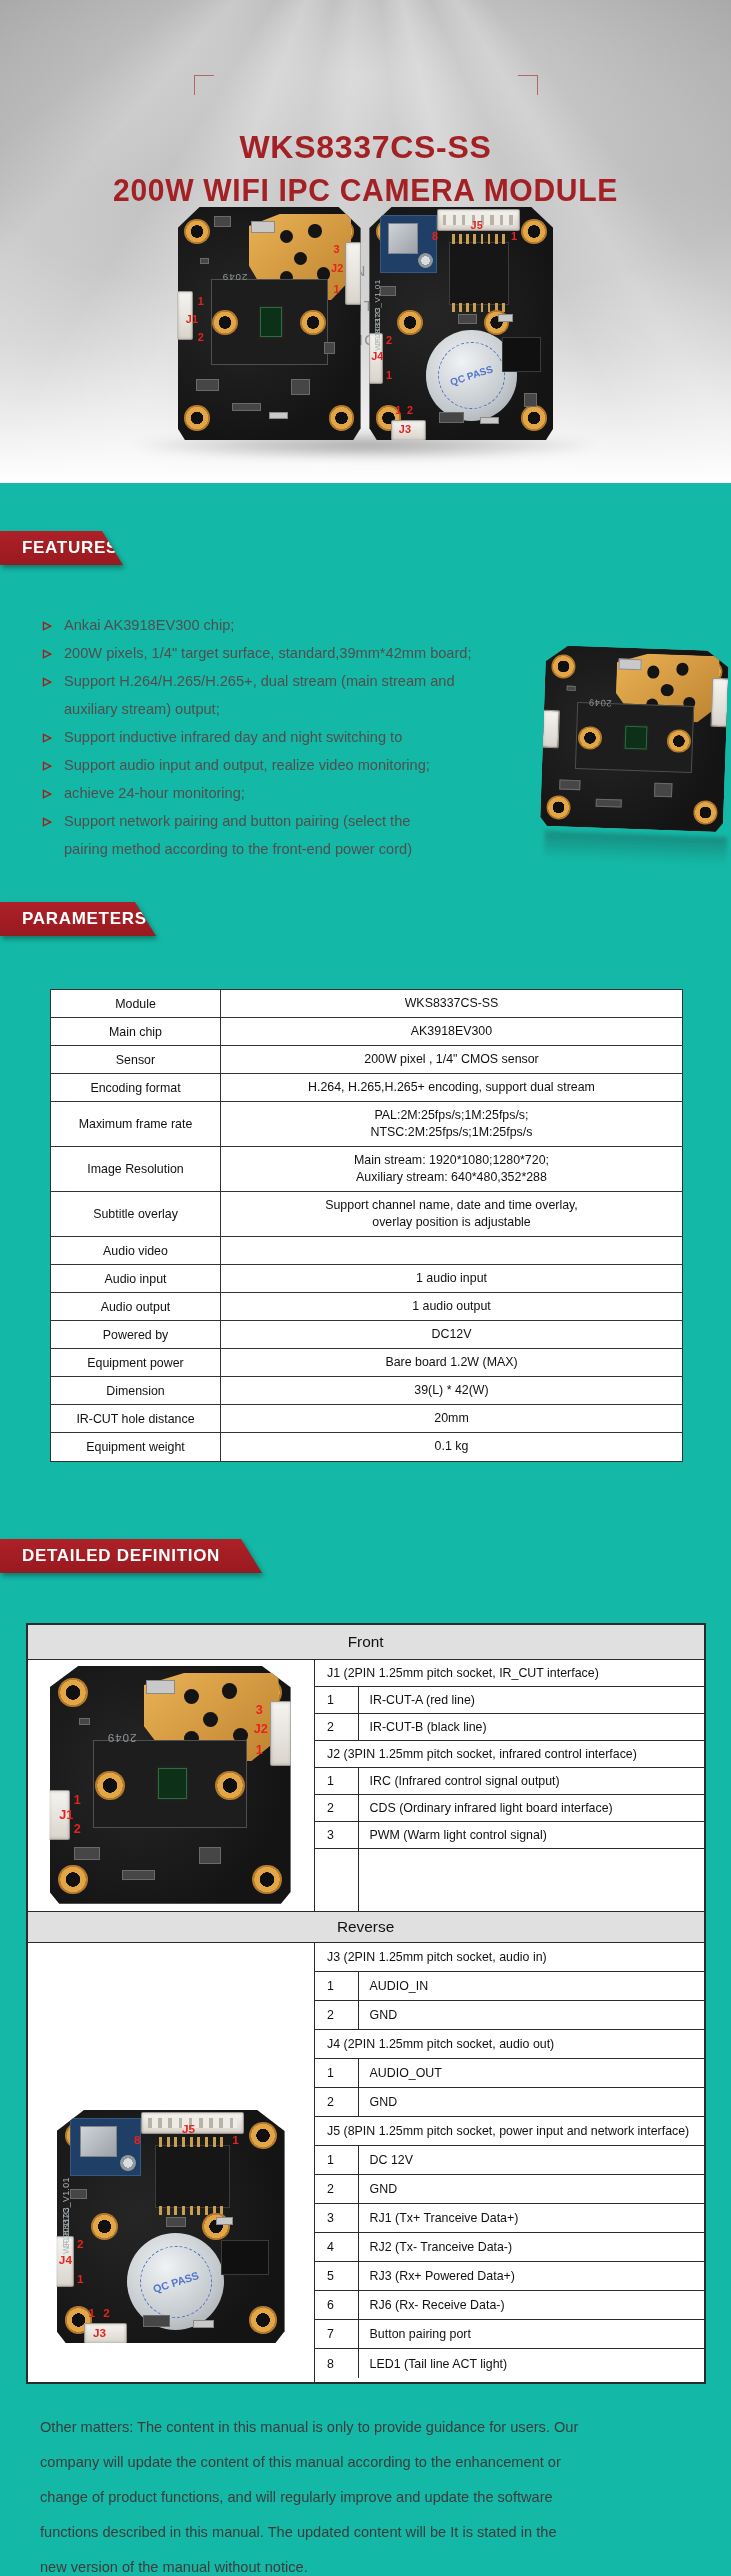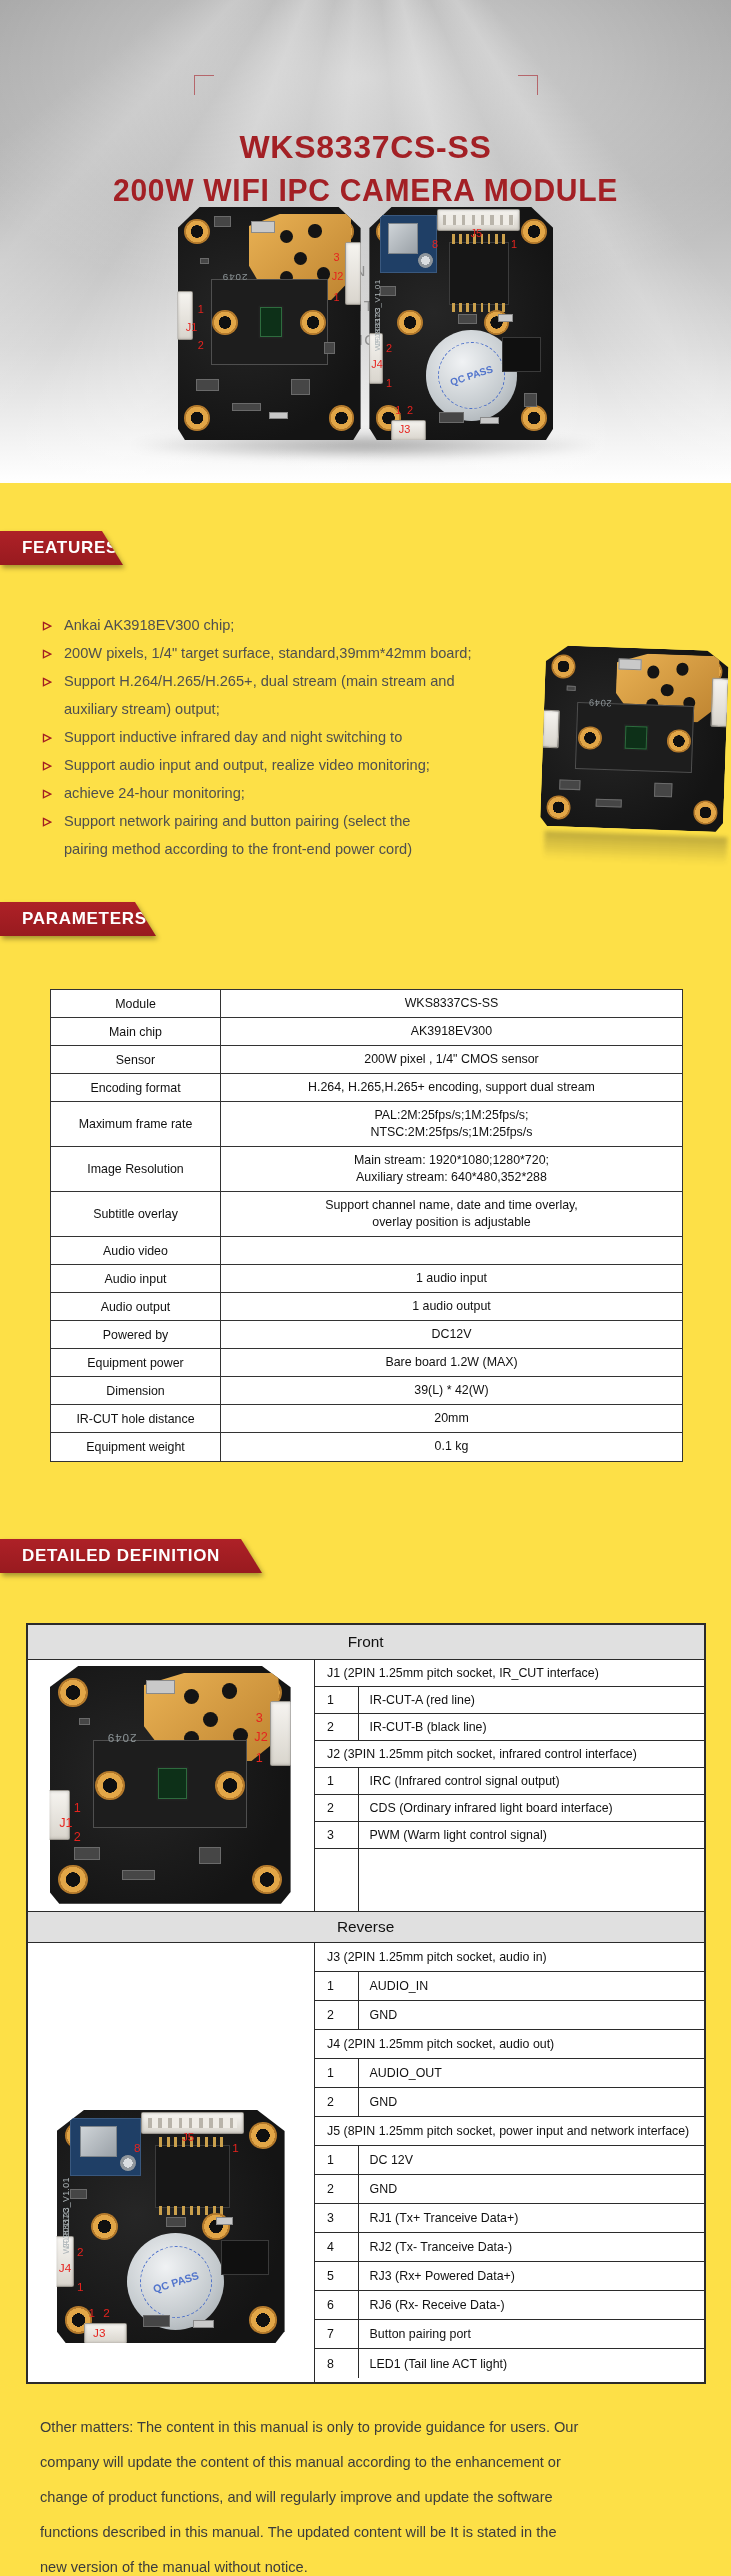--- a/index.html
+++ b/index.html
@@ -1,17 +1,17 @@
 <!DOCTYPE html>
 <html style="font-size:11.7px"><head>
 <meta charset="utf-8">
 <style>
   * { margin:0; padding:0; box-sizing:border-box; }
   body { background:#888; font-family:"Liberation Sans","DejaVu Sans",sans-serif; }
-  .page { position:relative; width:731px; height:2576px; margin:0 auto; background:#fde047; overflow:hidden; }
+  .page { position:relative; width:731px; height:2576px; margin:0 auto; background:#14b8a6; overflow:hidden; }
 
   
   .hero { position:absolute; left:0; top:0; width:731px; height:483px;
     background:
       radial-gradient(ellipse 658px 336px at 50% 16%, rgba(255,255,255,.50), rgba(255,255,255,0) 70%),
       conic-gradient(from 140deg at 50% -30%,
         rgba(255,255,255,0) 0deg, rgba(255,255,255,.20) 8deg, rgba(255,255,255,0) 16deg,
         rgba(255,255,255,.24) 26deg, rgba(255,255,255,0) 34deg, rgba(255,255,255,.16) 44deg,
         rgba(255,255,255,0) 52deg, rgba(255,255,255,.22) 62deg, rgba(255,255,255,0) 72deg,
         rgba(255,255,255,.18) 82deg, rgba(255,255,255,0) 92deg, rgba(255,255,255,0) 360deg),
@@ -87,21 +87,21 @@
   .pcb { position:relative; background:radial-gradient(circle at 35% 45%, #262626, #141414 75%);
     clip-path:polygon(12% 0,88% 0,100% 9%,100% 95%,96% 100%,4% 100%,0 95%,0 9%); }
   .pcb div, .pcb span { position:absolute; }
   .hole { width:2.7em; height:2.7em; border-radius:50%;
     background:radial-gradient(circle,#101010 0 34%, #e2a647 35% 60%, #b47a2c 61% 74%, rgba(0,0,0,0) 75%); }
   .h-tl { left:3.5%; top:5%; } .h-tr { right:3.5%; top:5%; }
   .h-bl { left:3.5%; bottom:4%; } .h-br { right:3.5%; bottom:4%; }
   .h-ml { left:19%; top:44%; } .h-mr { right:19%; top:44%; }
   .conn { background:linear-gradient(180deg,#f6f4f0,#d9d5cd); border:0.7px solid #9a968e; border-radius:1.5px;
     box-shadow:inset 0 0 .3em rgba(0,0,0,.25); }
-  .rl { color:#e6231e; font-weight:normal; font-size:1.15em; line-height:1;margin-top:8px; }
+  .rl { color:#e6231e; font-weight:bold; font-size:1.15em; line-height:1; }
   .silk { color:#8d9598; font-size:1.05em; letter-spacing:.08em; }
   .sc { background:#464646; border:0.7px solid #6a6a6a; }
   .scl { background:#c9c9c9; border:0.7px solid #8a8a8a; }
   
   .copper { right:5%; top:3%; width:56%; height:37%; background:linear-gradient(140deg,#eab254,#bd8330);
     clip-path:polygon(0 14%,30% 0,100% 0,100% 75%,80% 100%,20% 100%,0 60%); }
   .cdot { width:1.4em; height:1.4em; border-radius:50%; background:#141414; }
   .shieldbox { left:18%; top:31%; width:64%; height:37%; background:#1d1d1d; border:0.7px solid #4f4f4f; }
   .sensor { left:45%; top:43%; width:12%; height:13%; background:#0d3018; border:0.7px solid #2e6b3e; box-shadow:0 0 0 1.5px #222; }
   .j1c { left:-0.5%; top:36%; width:9%; height:21%; }

